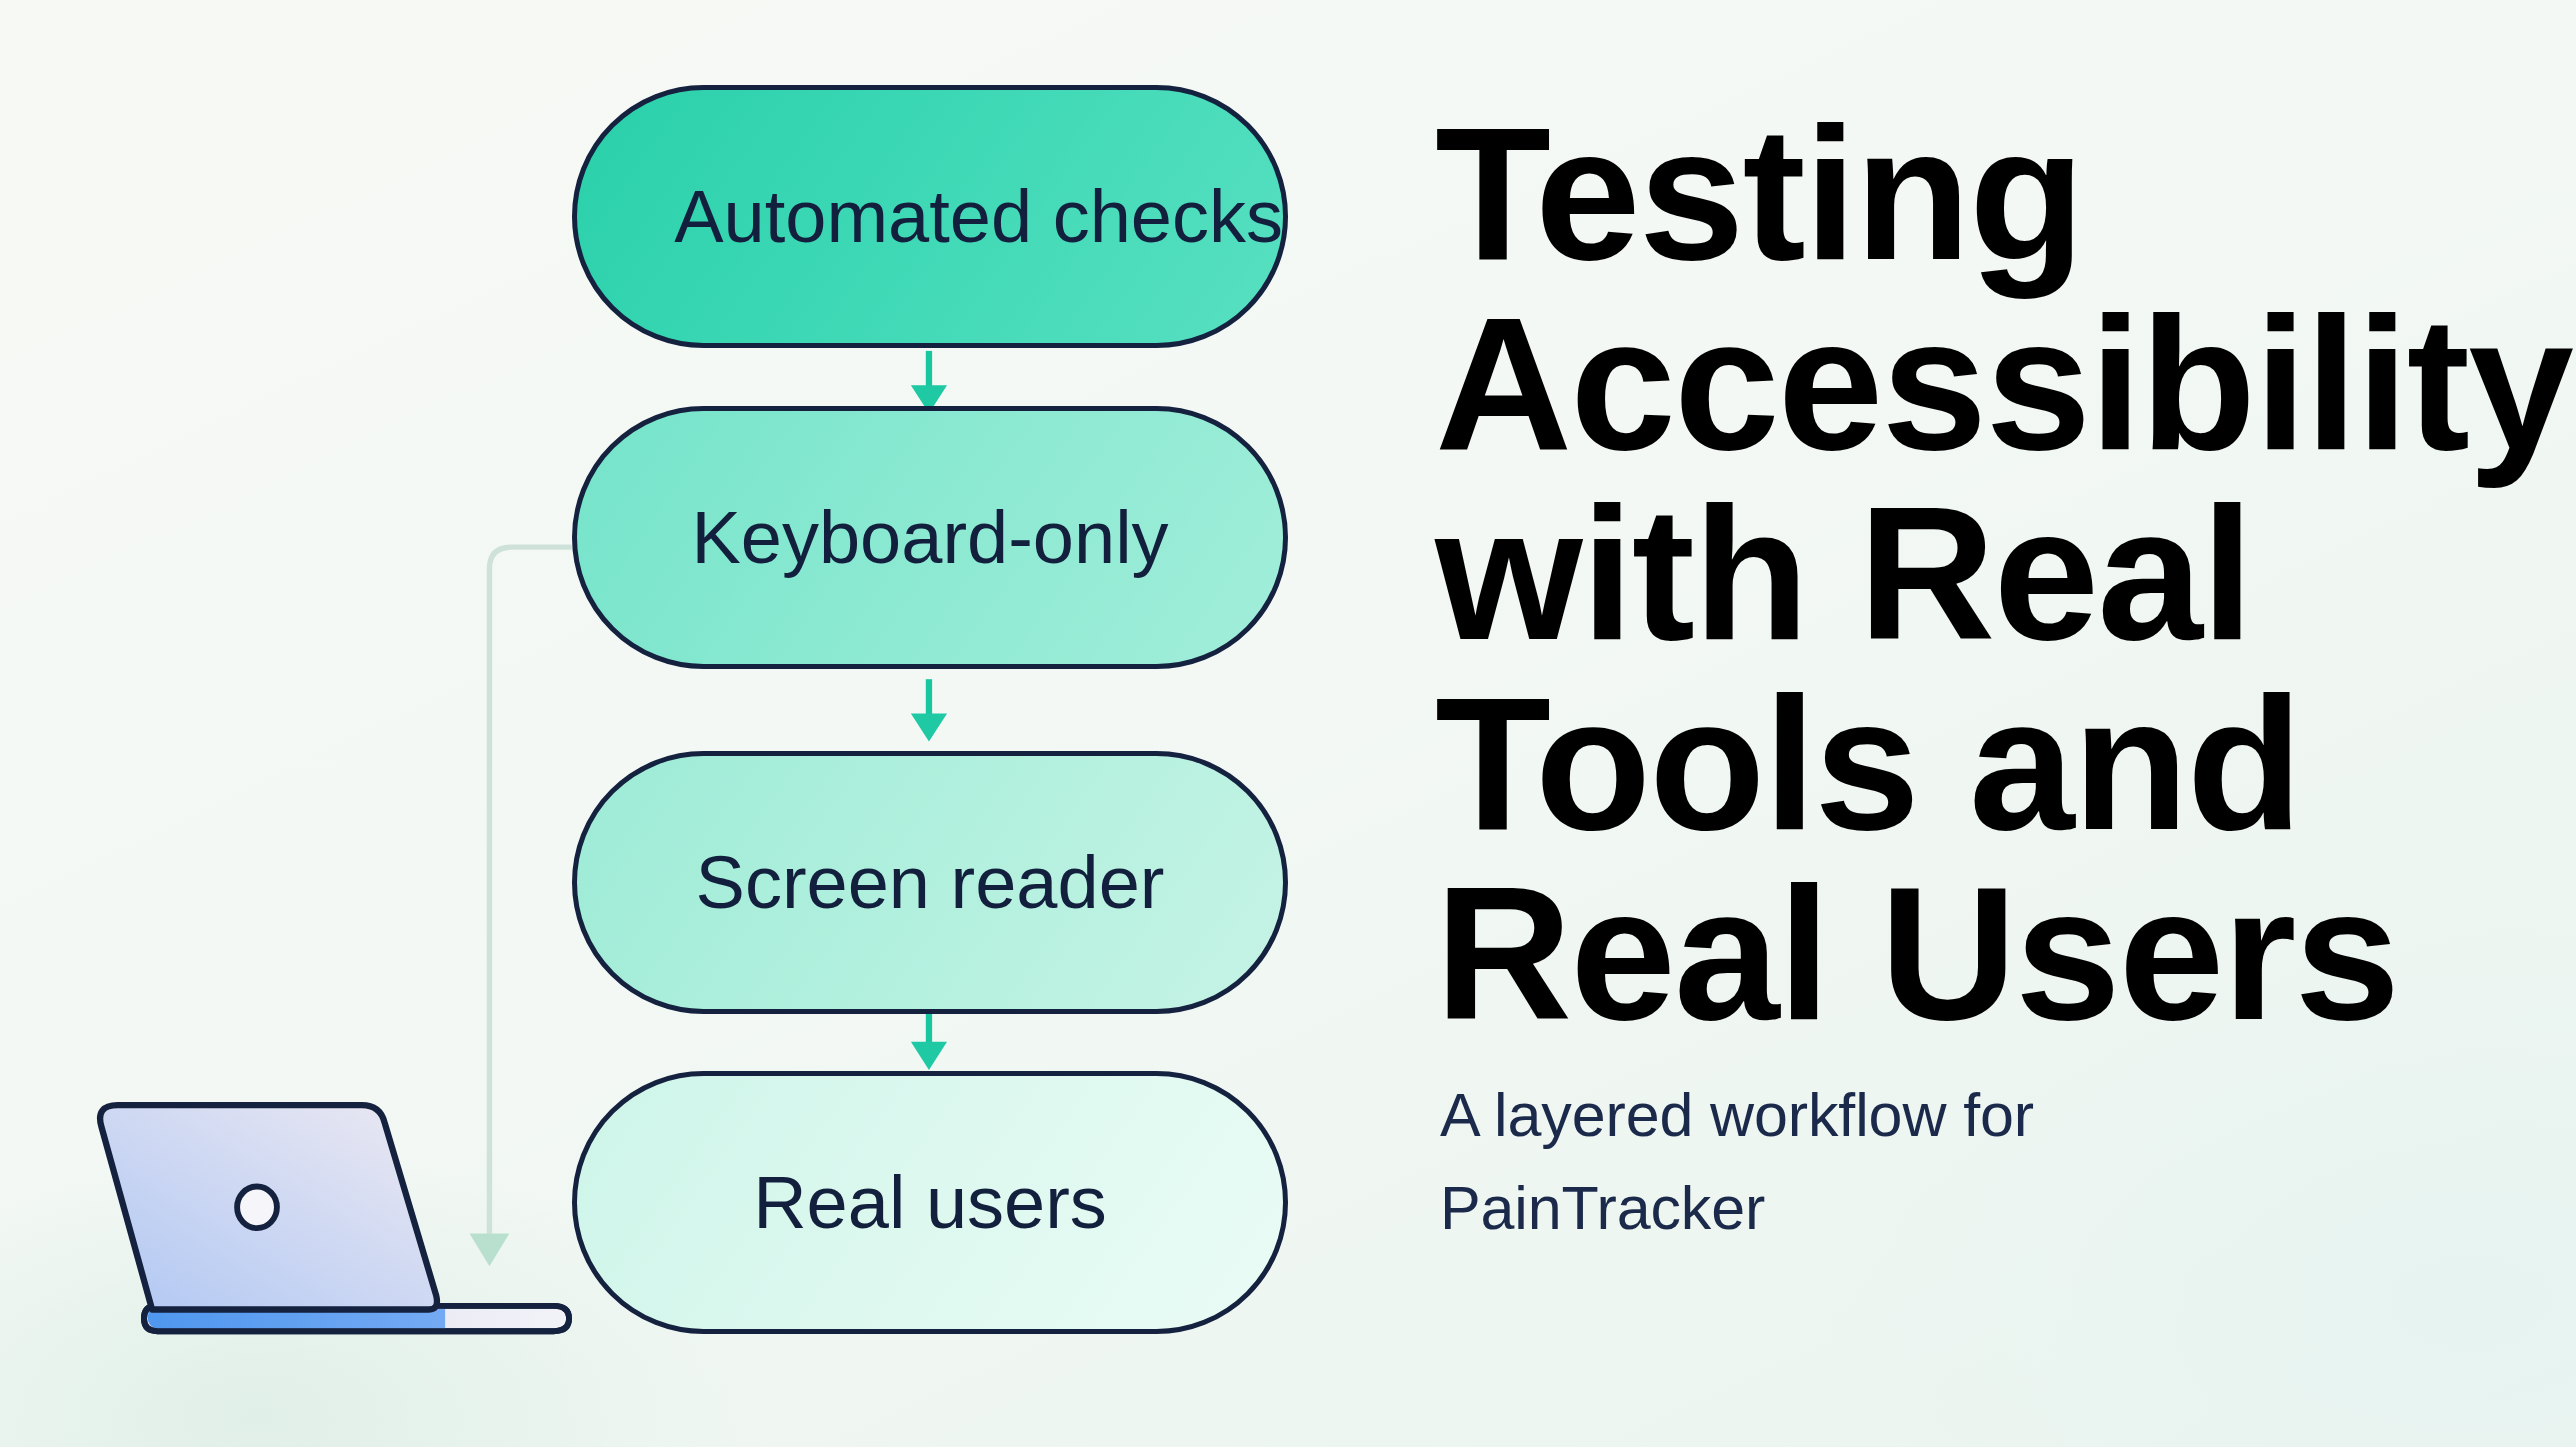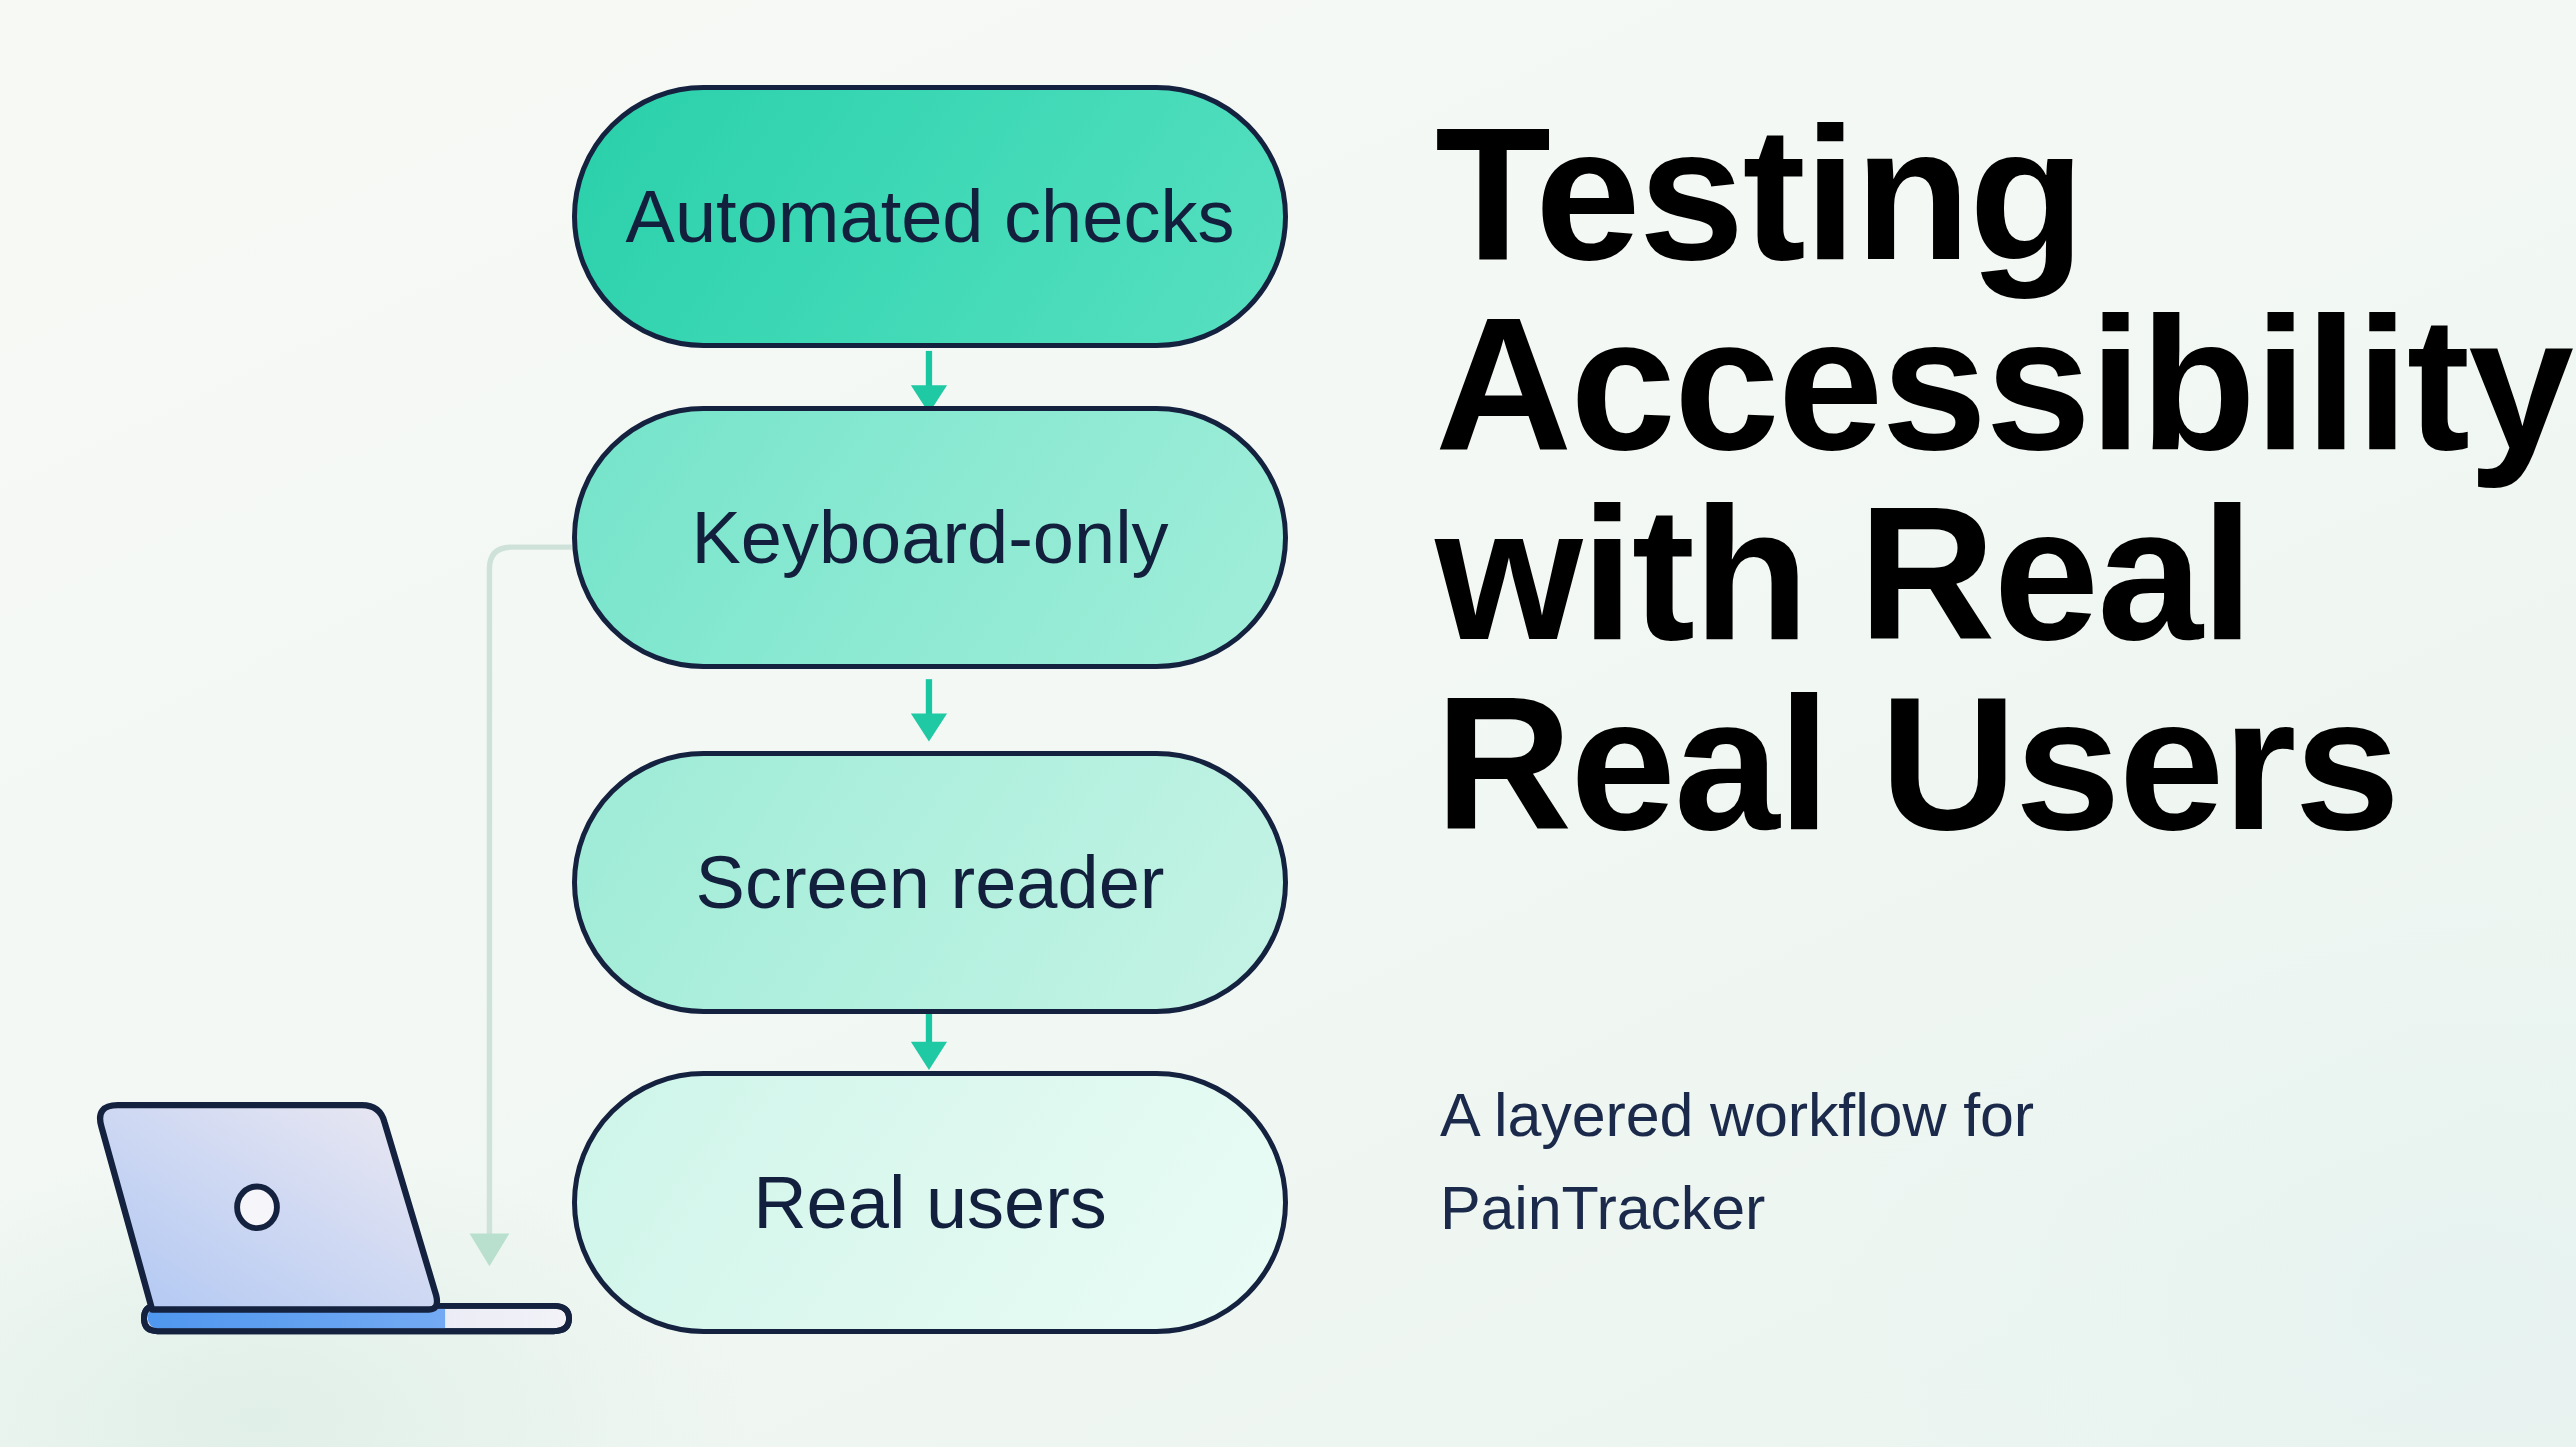--- a/index.html
+++ b/index.html
@@ -18,21 +18,21 @@
   .pill{
     position:absolute;left:572px;width:716px;height:263px;
     border:5.4px solid #15223f;border-radius:132px;
     display:flex;align-items:center;justify-content:center;
     box-sizing:border-box;
   }
   .pill-label{
     font-size:74px;color:#13203d;letter-spacing:0;
     font-weight:400;white-space:nowrap;
   }
-  .pill-1{top:85px; background:linear-gradient(125deg,#29d0aa 0%,#3dd8b5 45%,#58e0c1 100%);}
+  .pill-1{top:85px; background:linear-gradient(125deg,#29d0aa 0%,#3dd8b5 45%,#58e0c1 100%);justify-content:flex-end;}
   .pill-2{top:406px;background:linear-gradient(125deg,#74e4ca 0%,#8ce9d2 50%,#a2eeda 100%);}
   .pill-3{top:751px;background:linear-gradient(125deg,#9cebd6 0%,#b2f0de 50%,#c6f3e6 100%);}
   .pill-4{top:1071px;background:linear-gradient(125deg,#cdf5e9 0%,#ddf8ef 50%,#eafcf6 100%);}
 
   
   .headline{
     position:absolute;left:1435px;top:98px;
     font-weight:700;font-size:190px;line-height:1.0;
     letter-spacing:-0.01em;color:#000000;white-space:nowrap;
   }
@@ -107,20 +107,21 @@
     <span class="pill-label">Screen reader</span>
   </div>
   <div class="pill pill-4">
     <span class="pill-label">Real users</span>
   </div>
 
   <div class="headline">
     <div>Testing</div>
     <div>Accessibility</div>
     <div>with Real</div>
+    <div>Tools and</div>
     <div>Real Users</div>
   </div>
 
   <div class="subtitle">
     <div>A layered workflow for</div>
     <div>PainTracker</div>
   </div>
 
 </div>
 

